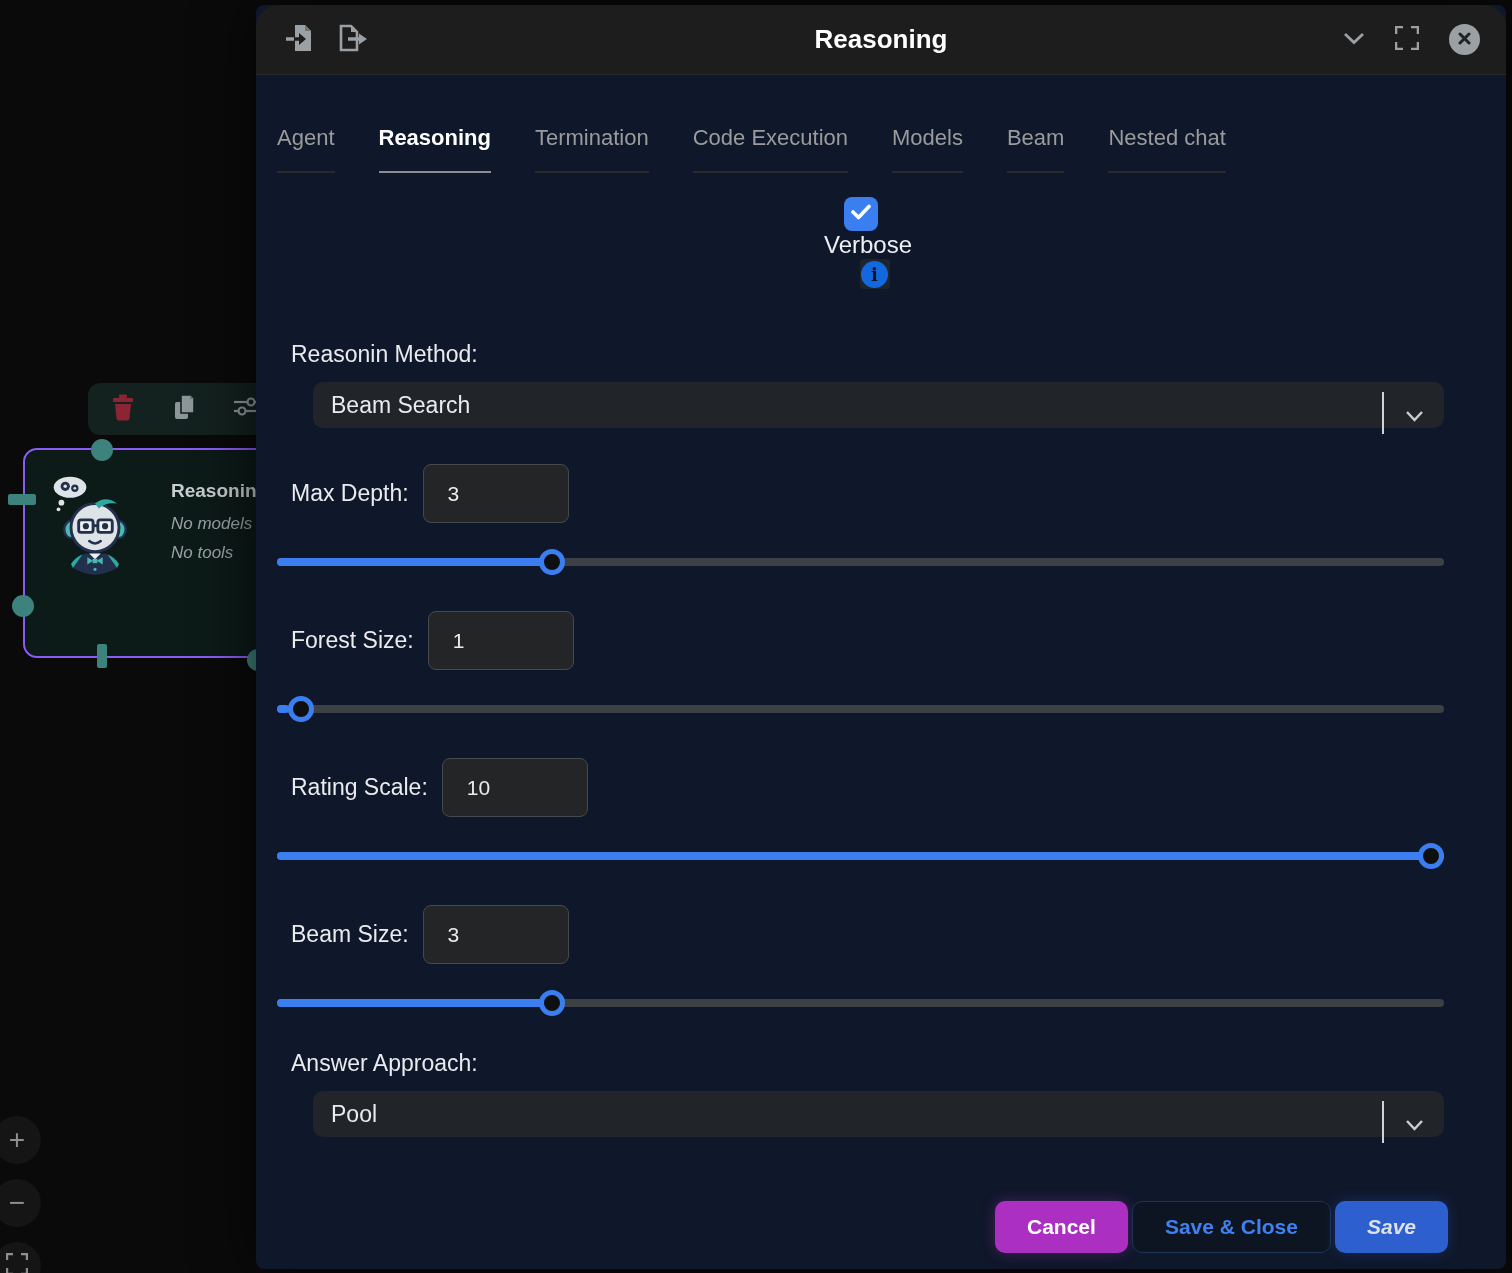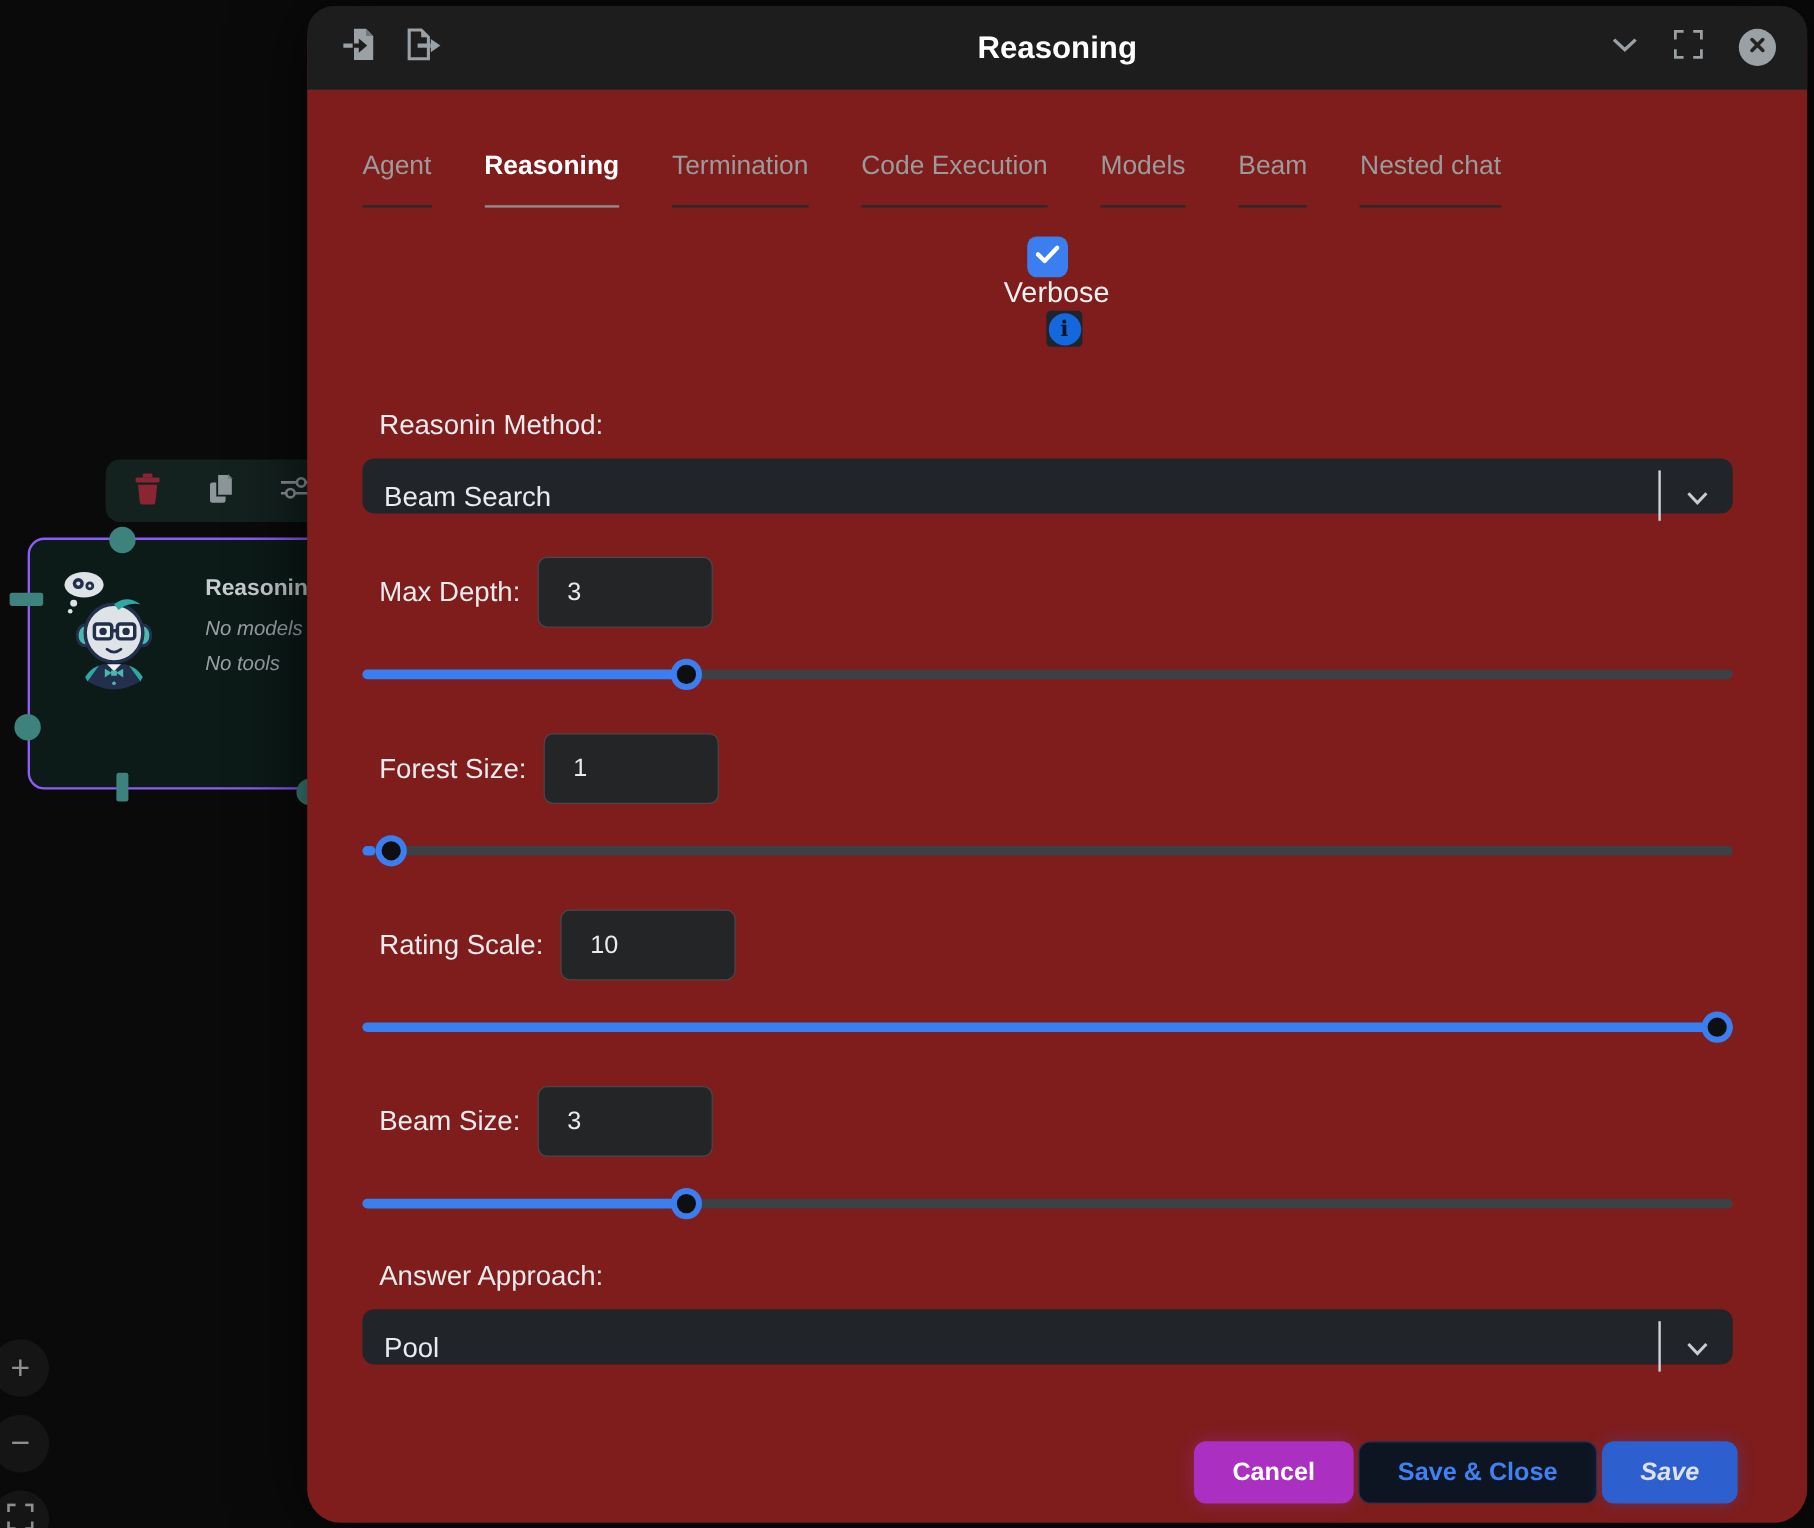--- a/index.html
+++ b/index.html
@@ -30,53 +30,53 @@
   .handle-bottom-bar { left:97px; top:644px; width:10px; height:24px; border-radius:2px; }
   .handle-bottom-right { left:247px; top:649px; }
 
   .zoom-btn { position:absolute; left:-7px; width:48px; height:48px; border-radius:50%;
               background:#151515; color:#8f8f8f; display:flex; align-items:center;
               justify-content:center; font-size:28px; font-weight:400; }
   .zoom-in { top:1116px; } .zoom-out { top:1179px; } .zoom-fit { top:1242px; }
 
   
   .modal { position:absolute; left:256px; top:5px; width:1250px; height:1264px;
-           background:#7f1d1d; border-radius:28px; box-shadow:0 0 60px rgba(0,0,0,.7); }
+           background:#0f172a; border-radius:8px; box-shadow:0 0 60px rgba(0,0,0,.7); }
   .modal-header { position:relative; height:70px; display:flex; align-items:center;
                   padding:0 26px 0 30px; background:#1d1d1e; border-bottom:1px solid #272727;
                   border-radius:22px 22px 0 0; }
   .header-left { display:flex; gap:26px; align-items:center; }
   .modal-title { position:absolute; left:50%; transform:translateX(-50%);
                  color:#fff; font-size:26px; font-weight:bold; }
   .header-right { margin-left:auto; display:flex; gap:30px; align-items:center; }
   .hicon { display:flex; align-items:center; justify-content:center; }
   .close-circle { width:31px; height:31px; border-radius:50%; background:#9aa0a3;
                   display:flex; align-items:center; justify-content:center; }
 
-  .modal-body { padding:0 62px 0 46px; position:relative; height:1194px; }
+  .modal-body { padding:0 62px 0 21px; position:relative; height:1194px; }
 
   .tabs { display:flex; gap:44px; margin:0; padding-top:50px; }
   .tab { font-size:22px; color:#9b9b9b; padding-bottom:20px; border-bottom:2px solid #2a2a2b; cursor:default; }
   .tab.active { color:#ffffff; font-weight:bold; border-bottom-color:#8d8d8d; }
 
   .verbose-row { display:flex; align-items:center; margin-top:24px;flex-direction:column; }
   .checkbox { width:34px; height:34px; border-radius:8px; background:#3b7ef0;
               display:flex; align-items:center; justify-content:center; }
   .verbose-label { margin-left:15px; font-size:24px; color:#edeff1; }
   .info-wrap { margin-left:28px; width:30px; height:30px; background:#1d242c; border-radius:4px;
                display:flex; align-items:center; justify-content:center; }
   .info-circle { width:27px; height:27px; border-radius:50%; background:#1468dd;
                  color:#0a1626; font:bold 18px "DejaVu Serif", serif;
                  display:flex; align-items:center; justify-content:center; }
 
   .field-label { font-size:23px; color:#e9ebed; margin-left:14px; }
   .mt-52 { margin-top:52px; } .mt-34 { margin-top:34px; }
 
   .select { margin-top:14px; height:46px; background:#212529; border-radius:10px;
-            display:flex; align-items:flex-end; padding-left:18px; position:relative; }
+            display:flex; align-items:center; padding-left:18px; position:relative;margin-left:36px; }
   .select-value { font-size:23px; color:#e9ebed; }
   .select-divider { position:absolute; right:60px; top:10px; height:42px; width:2px; background:#cfd3d6; }
   .select-chevron { position:absolute; right:20px; top:26px; }
 
   .num-row { display:flex; align-items:center; margin-top:36px; }
   .num-input { margin-left:14px; width:146px; height:59px; background:#232527;
                border:1px solid #46494d; border-radius:8px; color:#e9ebed;
                font-size:21px; padding-left:24px; font-family:"Liberation Sans", sans-serif; }
 
   .slider { position:relative; height:26px; margin-top:26px; }

